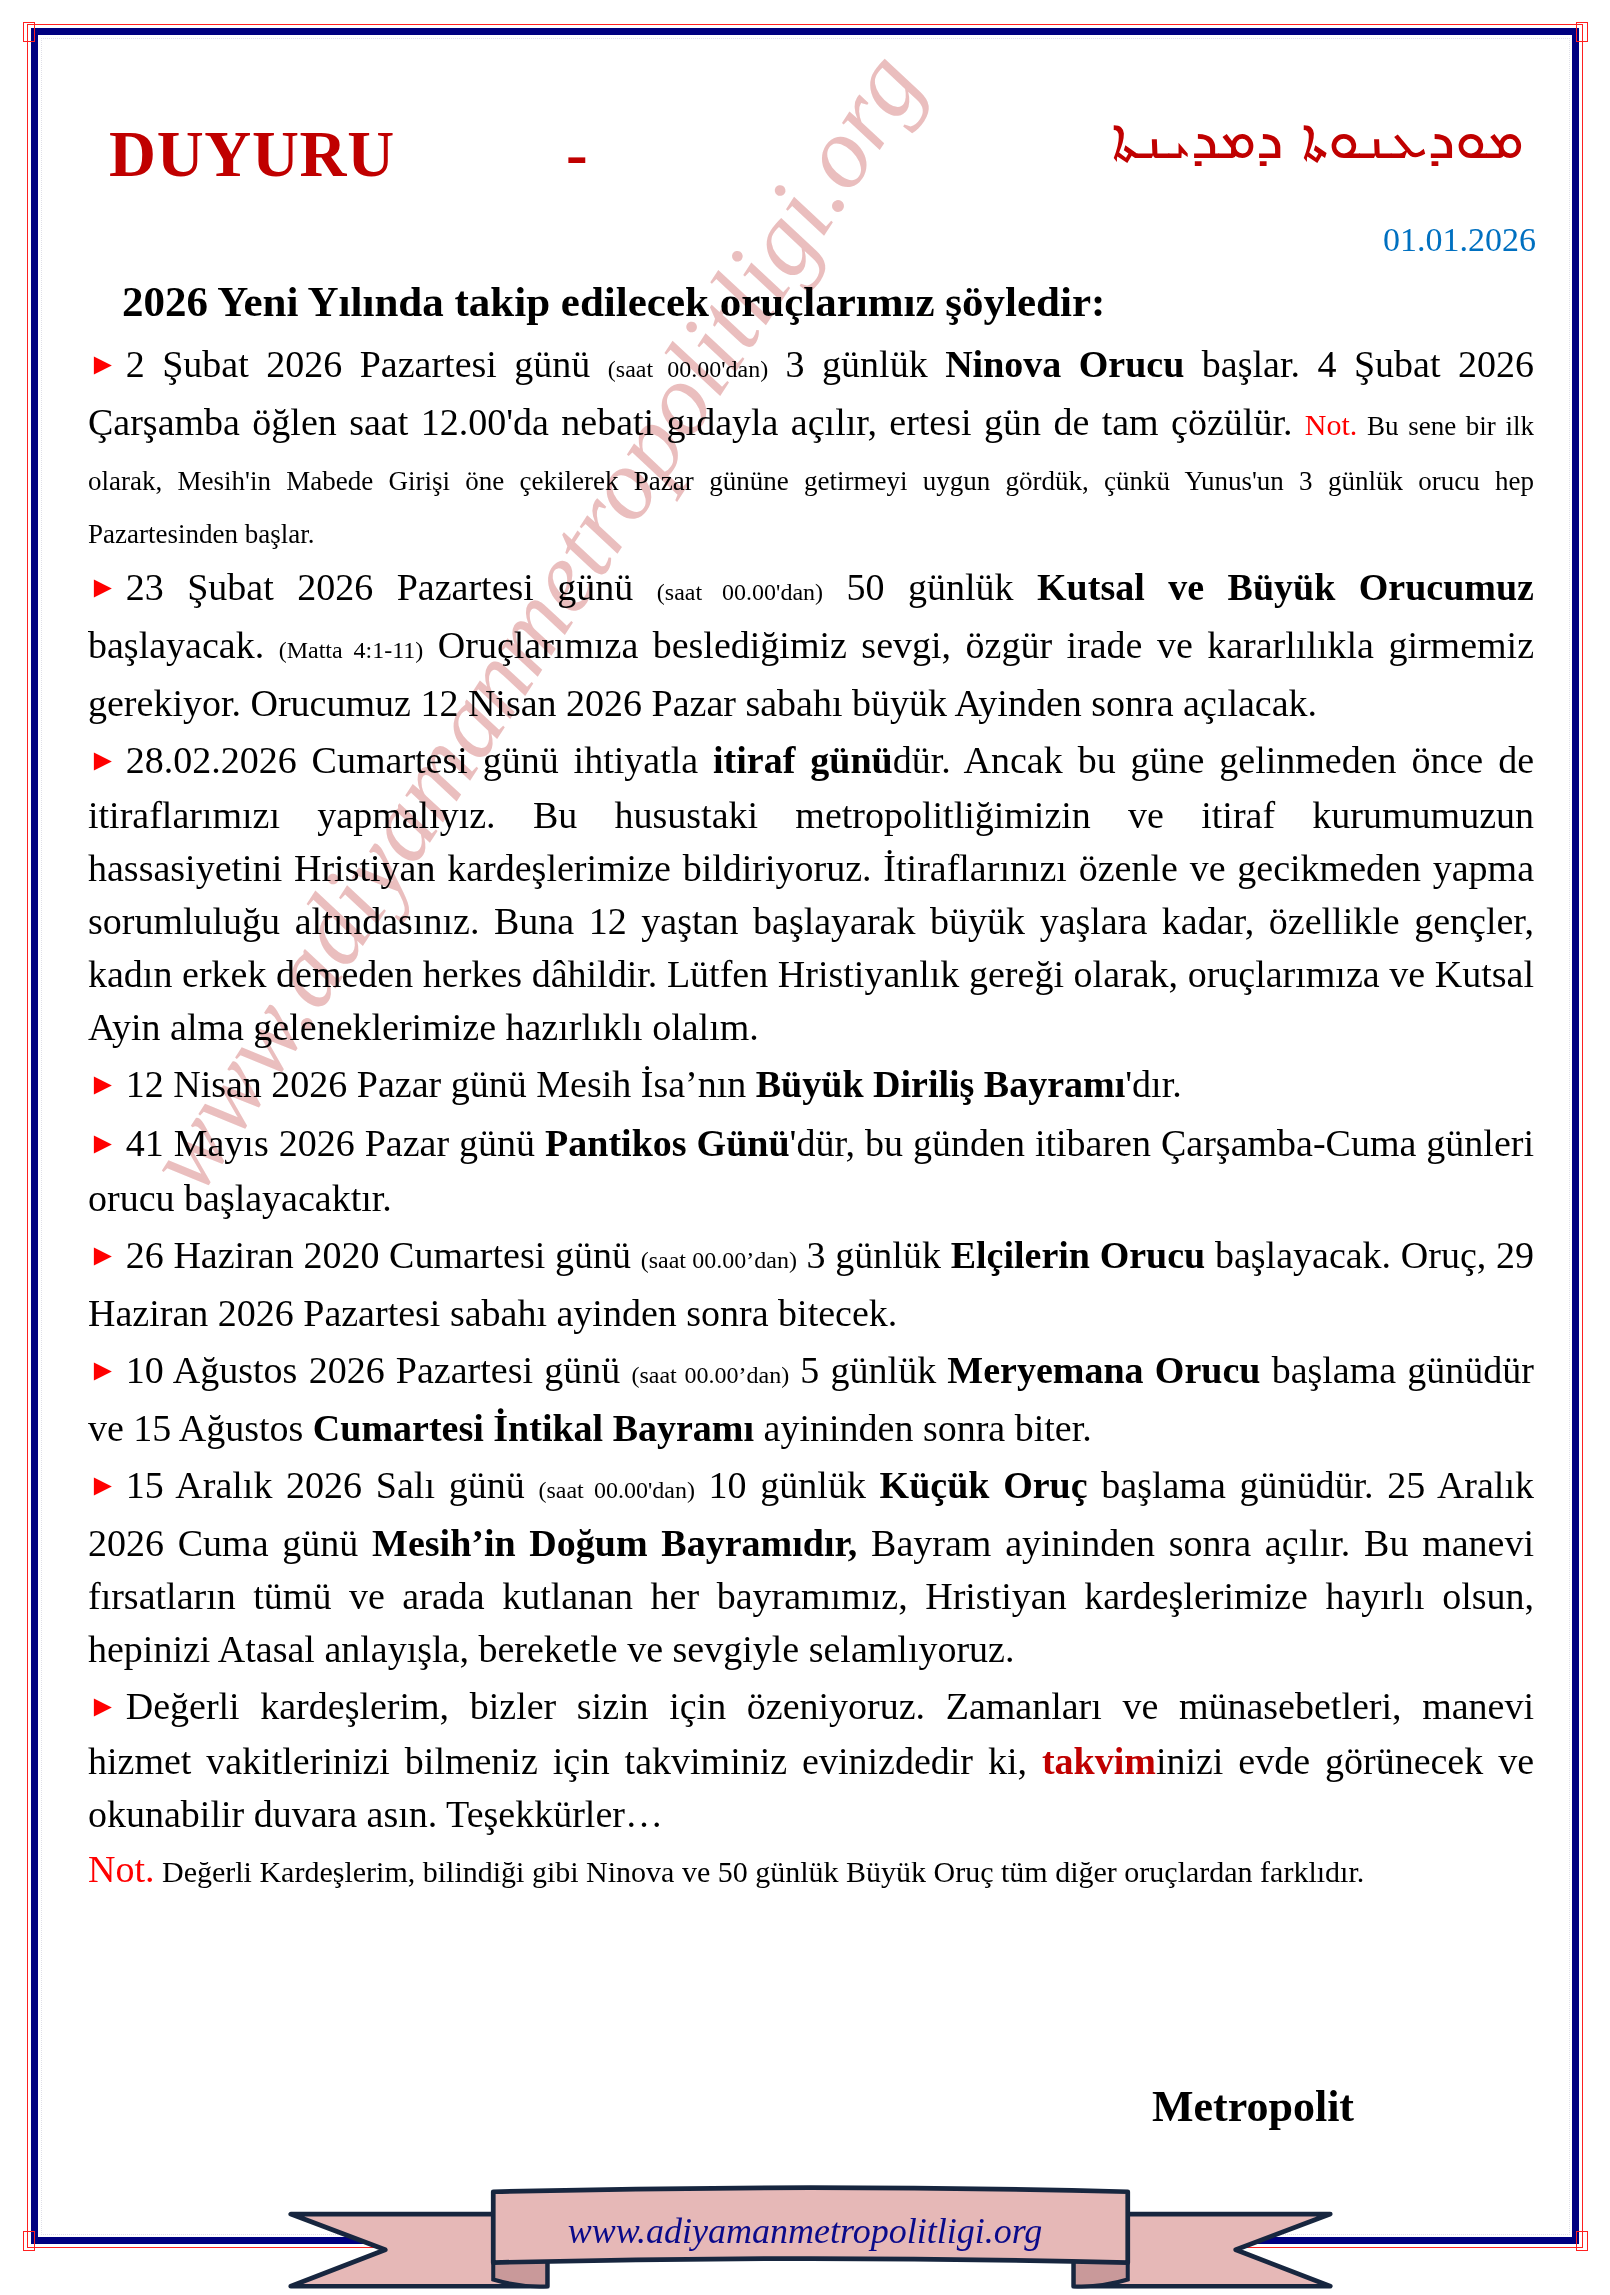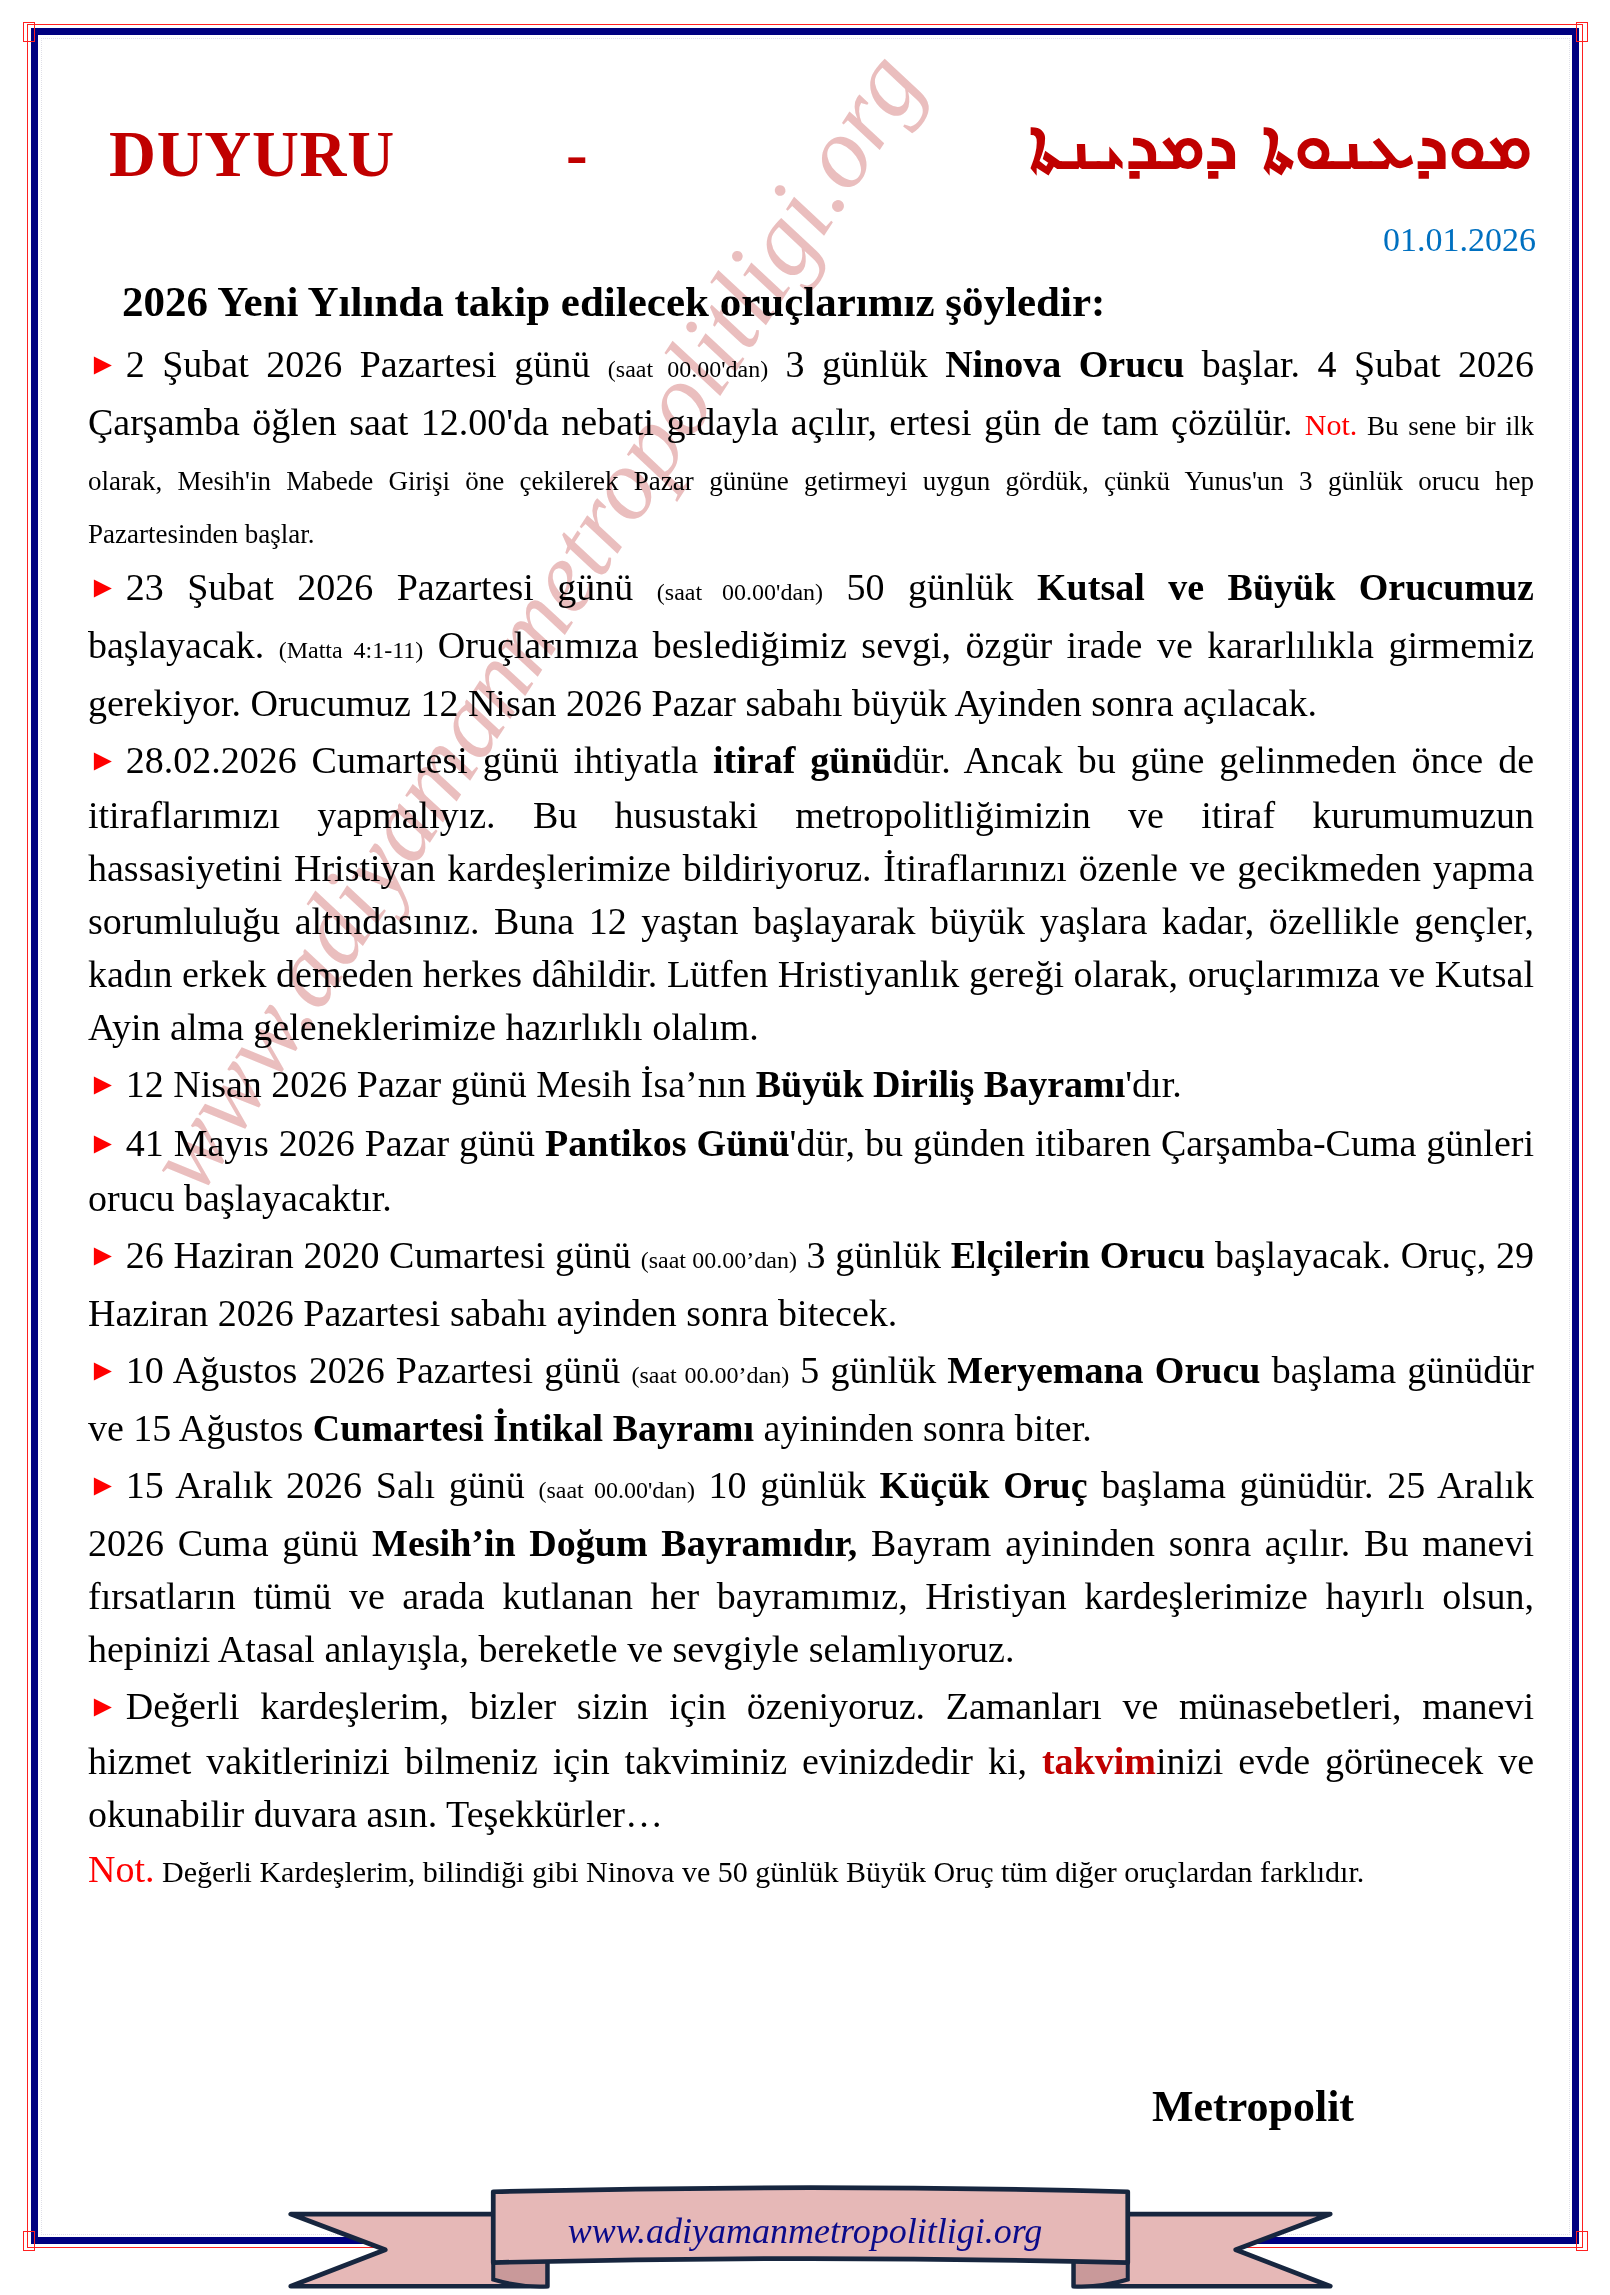--- a/index.html
+++ b/index.html
@@ -15,21 +15,21 @@
                   repeating-linear-gradient(90deg, transparent 0 22px, rgba(255,255,255,0.35) 22px 23px) top/100% 7.4px no-repeat; }
   .frame-inner { position: absolute; left: 41px; top: 38px; width: 1529px; height: 2197px;
                  border: 0.7px dotted #e0e0e8; box-sizing: border-box; }
   .corner { position: absolute; width: 12px; height: 20px; border: 1.4px solid #ff2020; box-sizing: border-box; background: transparent; }
 
   
   .title-latin { position: absolute; left: 109px; top: 122px; font-size: 65px; font-weight: bold;
                  color: #c00000; letter-spacing: 0.7px; line-height: 1; }
   .title-dash { position: absolute; left: 566px; top: 122px; font-size: 65px; font-weight: bold;
                 color: #c00000; line-height: 1; }
-  .title-syriac { position: absolute; right: 78px; top: 108px; font-size: 68px; font-weight: bold;
+  .title-syriac { position: absolute; right: 86px; top: 108px; font-size: 56px; font-weight: normal;
                   color: #c00000; direction: rtl; line-height: 1.1; font-family: "DejaVu Sans", sans-serif; }
   .date { position: absolute; right: 74px; top: 221px; font-size: 34px; color: #0070c0; }
 
   .heading { position: absolute; left: 122px; top: 277px; font-size: 43px; font-weight: bold; white-space: nowrap; }
 
   
   .body { position: absolute; left: 88px; top: 338px; width: 1446px; font-size: 38px; line-height: 53px;
           text-align: justify; }
   .para { margin: 0 0 4px 0; }
   .para .bullet { color: #ff0000; font-size: 30px; margin-right: 8px; position: relative; top: -2.7px; }

